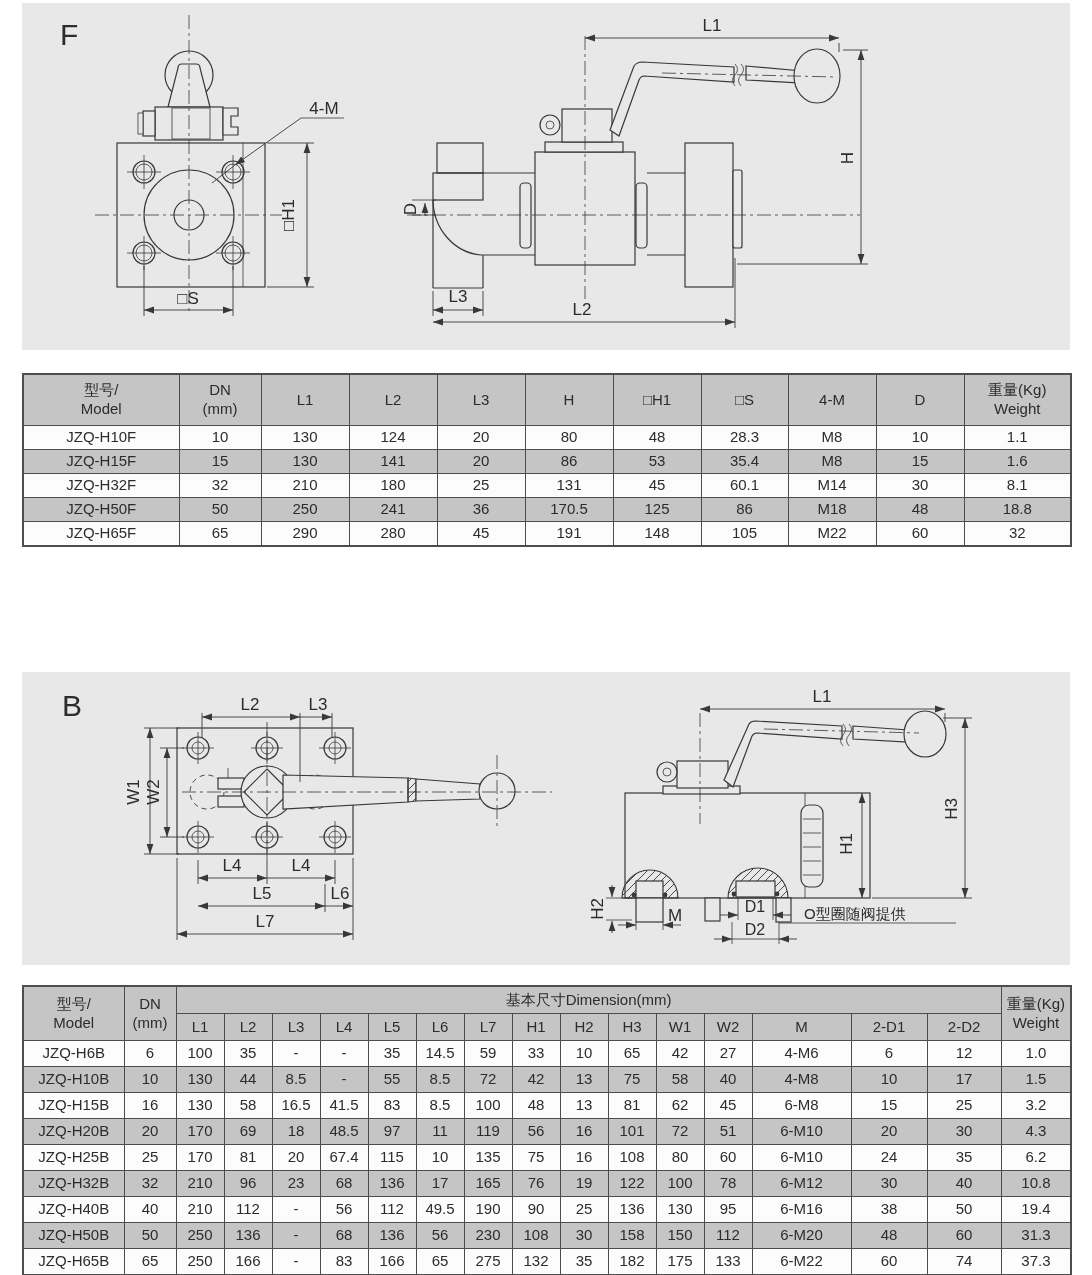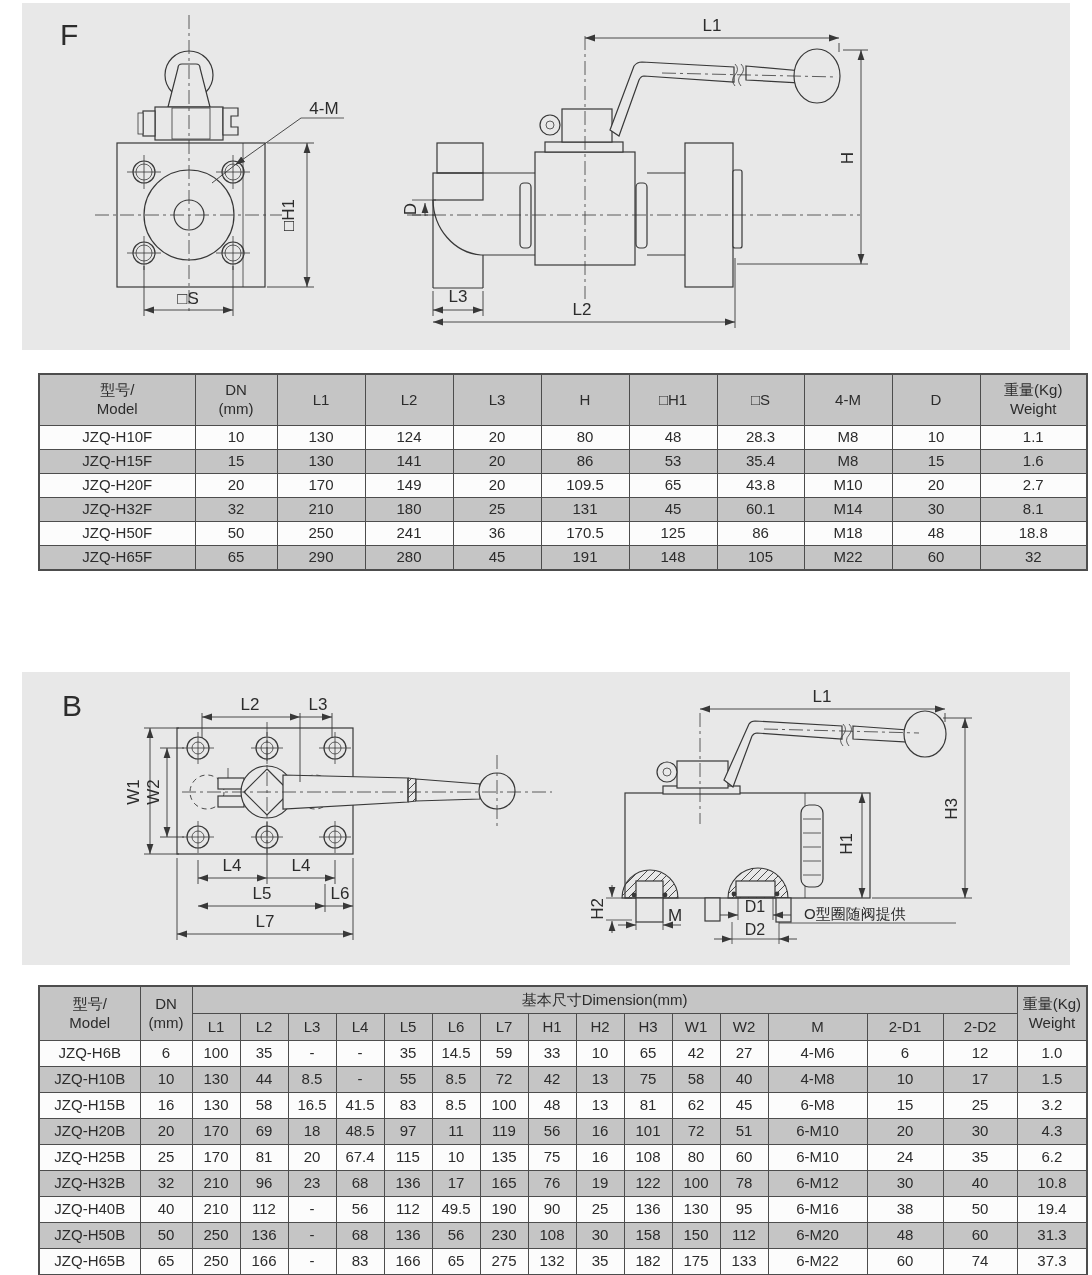--- a/index.html
+++ b/index.html
@@ -5,21 +5,21 @@
   html,body{margin:0;padding:0;background:#ffffff;}
   body{width:1092px;height:1275px;position:relative;font-family:"Liberation Sans",sans-serif;color:#2c2c2c;}
   .panel{position:absolute;left:22px;width:1048px;background:#e8e8e8;}
   #panel-f{top:3px;height:347px;}
   #panel-b{top:672px;height:293px;}
   .tblwrap{position:absolute;left:22px;}
   #wrap-f{top:373px;}
   #wrap-b{top:985px;}
   table{border-collapse:collapse;table-layout:fixed;width:1048px;font-size:15px;color:#2c2c2c;}
   th,td{border:1px solid #4d4d4d;text-align:center;vertical-align:middle;padding:0;font-weight:normal;line-height:1.25;}
-  table{border:2px solid #4d4d4d;margin-left:16px;}
+  table{border:2px solid #4d4d4d;}
   th{background:#c5c5c5;white-space:pre-line;}
   #table-f thead th{height:50px;}
   #table-f tbody td{height:23px;}
   #table-b thead th{height:26px;}
   #table-b tbody td{height:25px;font-size:15px;}
   tbody tr:nth-child(odd) td{background:#fcfcfc;}
   tbody tr:nth-child(even) td{background:#c5c5c5;}
   svg{display:block;}
   .ln{stroke:#383838;stroke-width:1.2;fill:none;}
   .lnt{stroke:#383838;stroke-width:0.8;fill:none;}
@@ -214,33 +214,20 @@
           <td>141</td>
           <td>20</td>
           <td>86</td>
           <td>53</td>
           <td>35.4</td>
           <td>M8</td>
           <td>15</td>
           <td>1.6</td>
         </tr>
         <tr>
-          <td>JZQ-H20F</td>
-          <td>20</td>
-          <td>170</td>
-          <td>149</td>
-          <td>20</td>
-          <td>109.5</td>
-          <td>65</td>
-          <td>43.8</td>
-          <td>M10</td>
-          <td>20</td>
-          <td>2.7</td>
-        </tr>
-        <tr>
           <td>JZQ-H32F</td>
           <td>32</td>
           <td>210</td>
           <td>180</td>
           <td>25</td>
           <td>131</td>
           <td>45</td>
           <td>60.1</td>
           <td>M14</td>
           <td>30</td>

